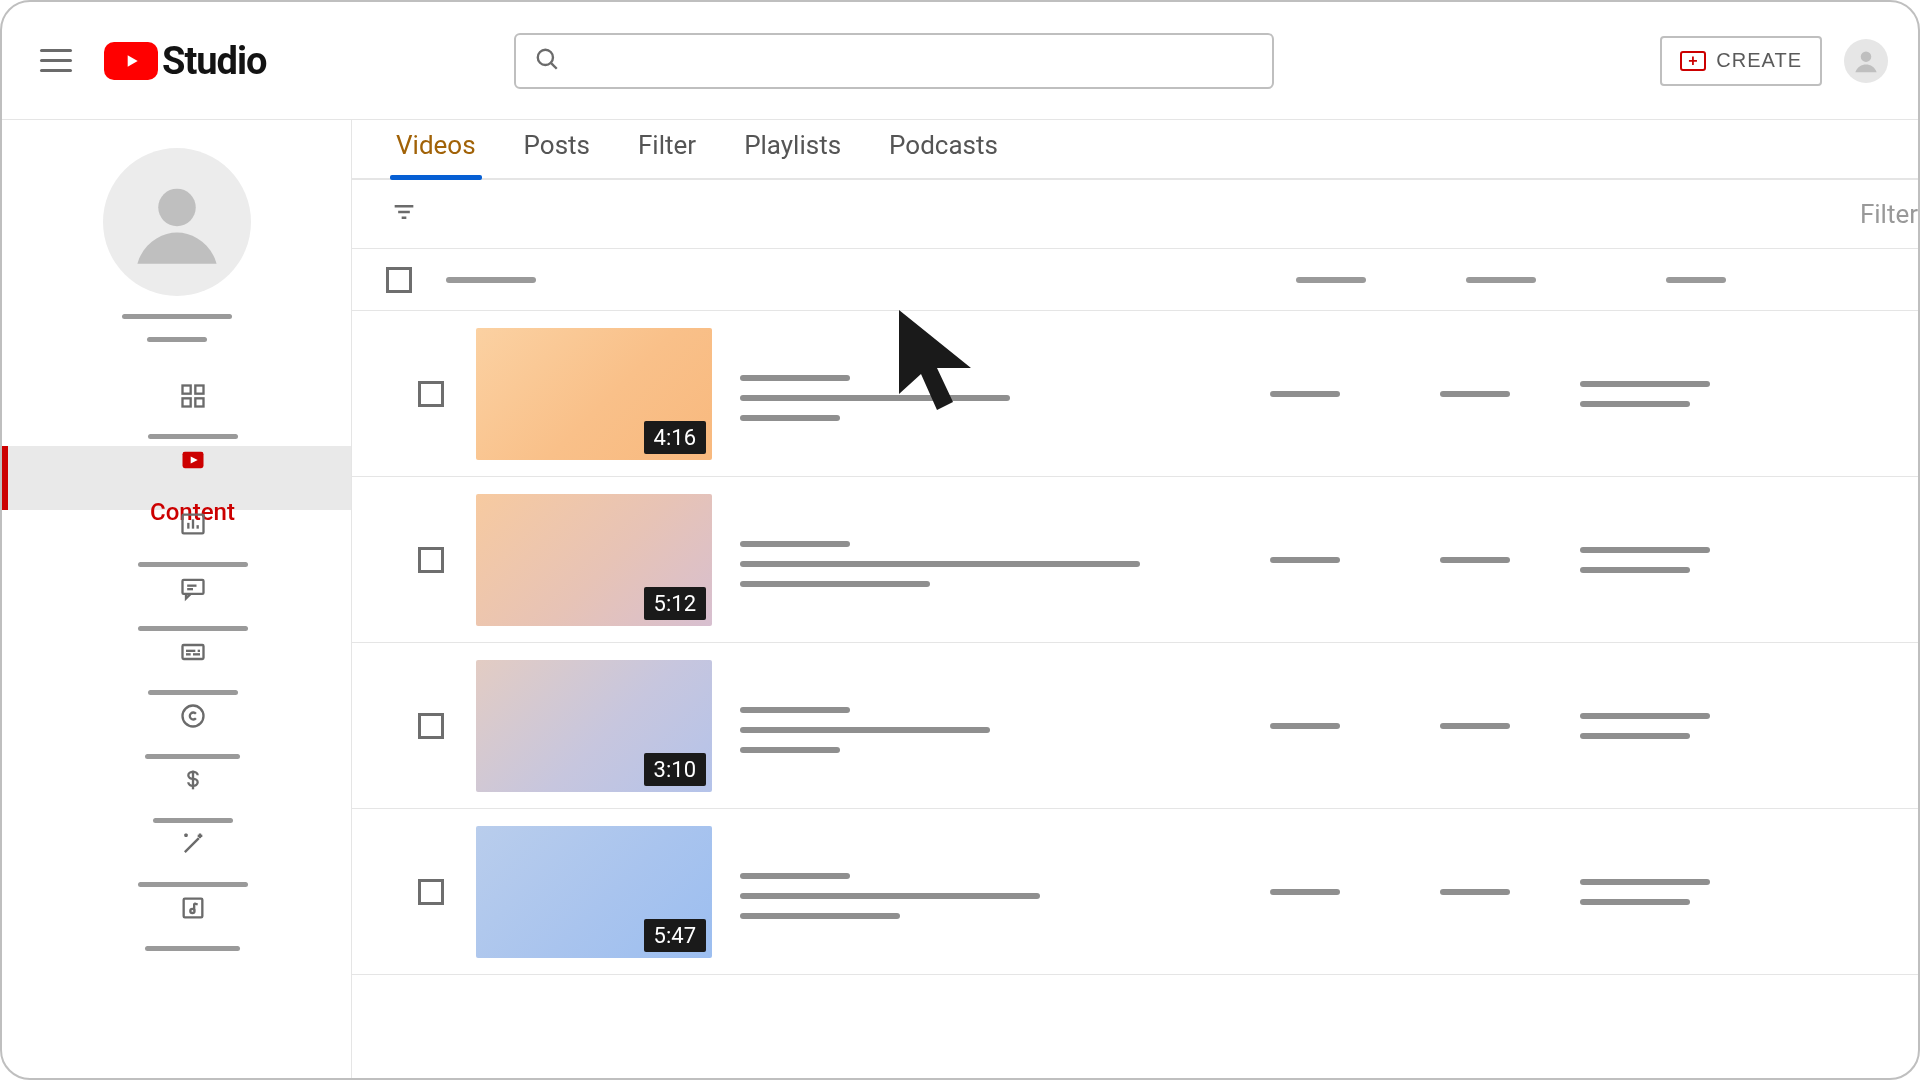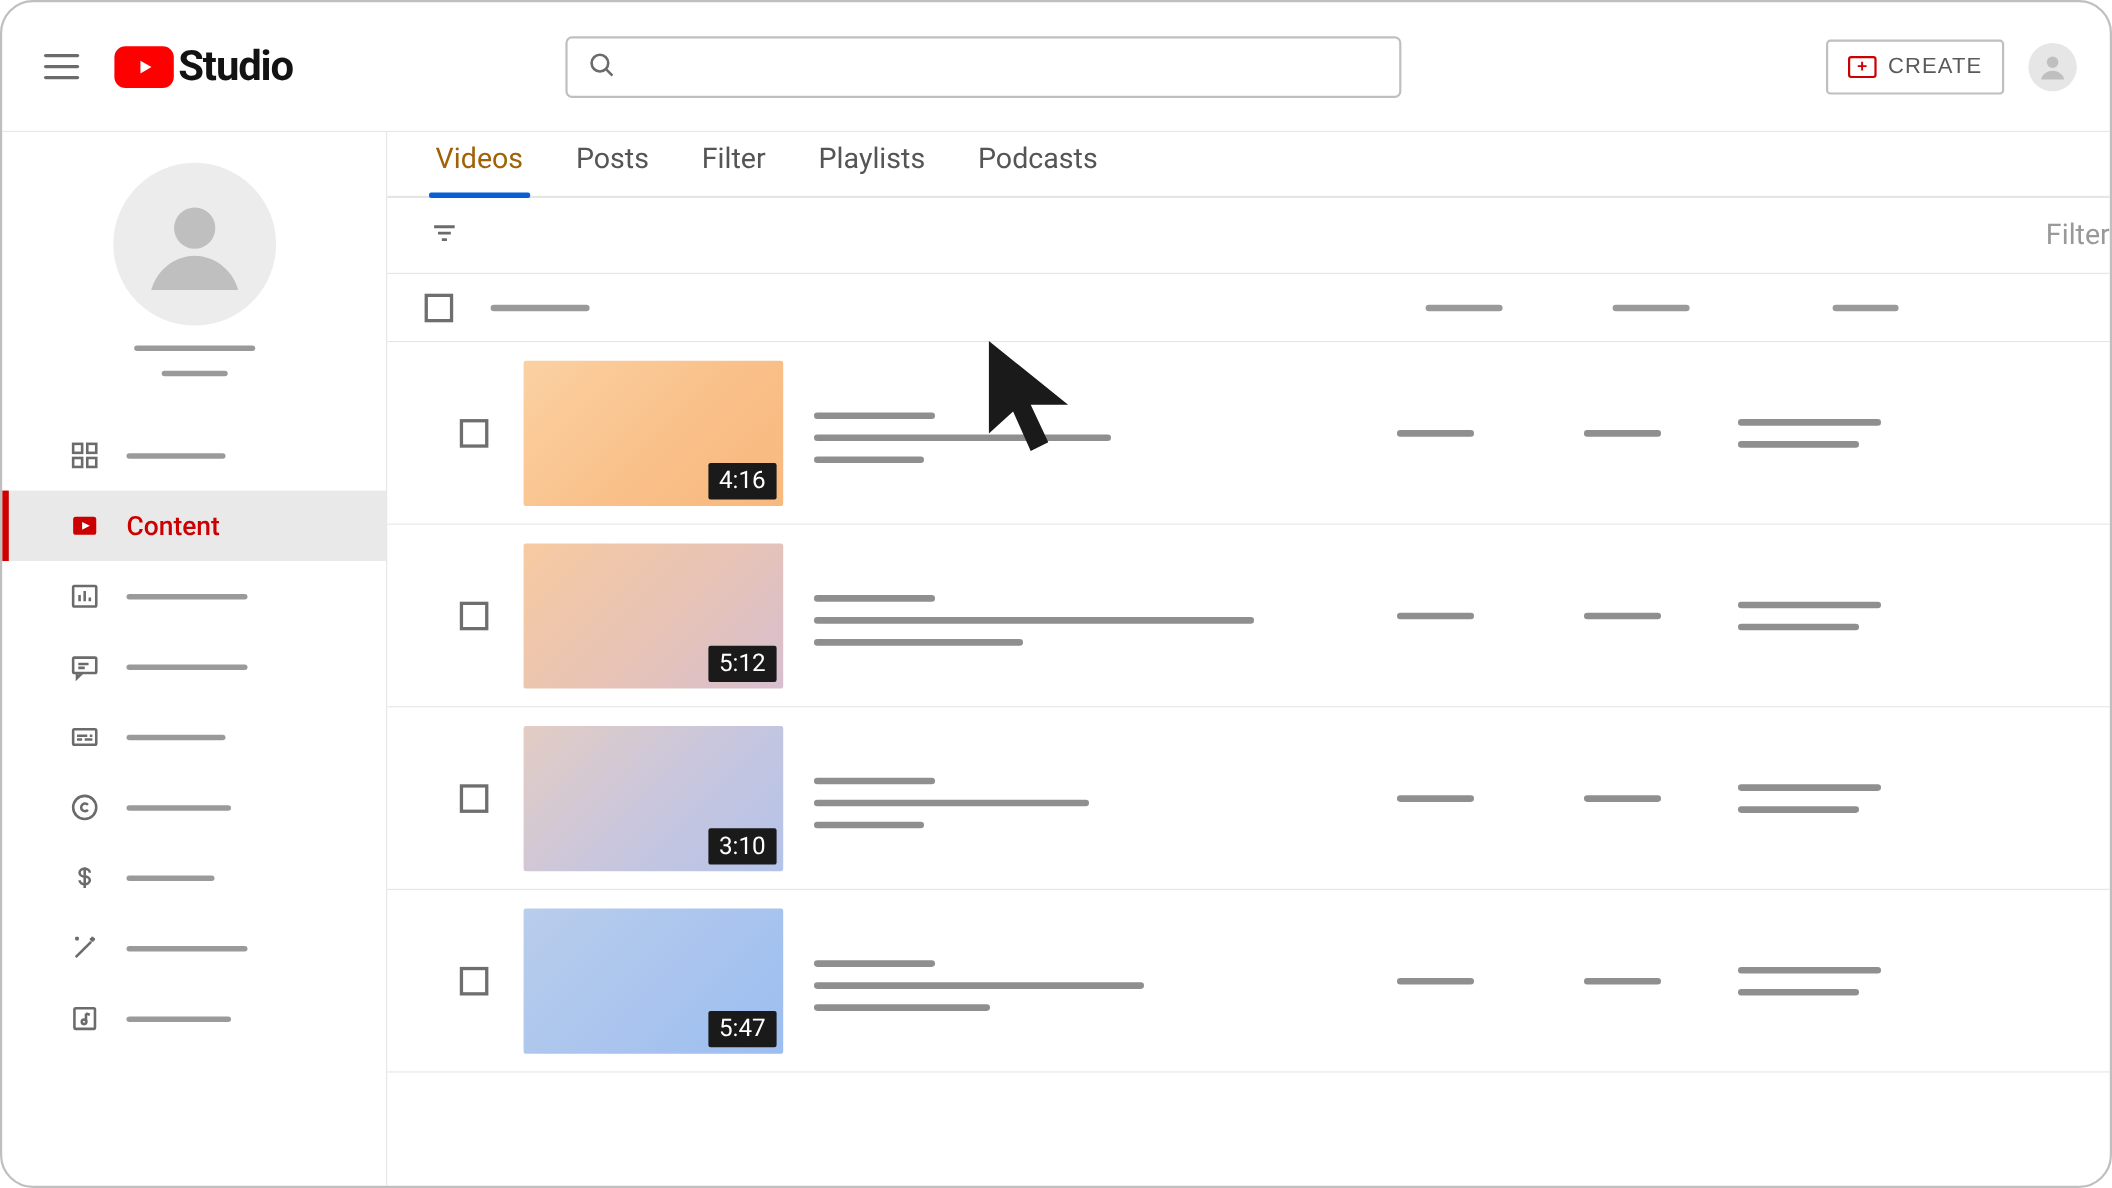--- a/index.html
+++ b/index.html
@@ -103,22 +103,23 @@
   .channel-avatar svg { width: 100px; height: 100px; fill: #bfbfbf; }
   .placeholder-bar {
     background: #9a9a9a; border-radius: 3px; height: 5px;
   }
   .channel-name-ph { width: 110px; }
   .channel-sub-ph  { width: 60px; }
 
   .nav { display: flex; flex-direction: column; }
   .nav-item {
     height: 64px; display: flex; align-items: center; gap: 24px;
-    padding-left: 61px; cursor: pointer; color: #4a4a4a;
+    padding-left: 32px; cursor: pointer; color: #4a4a4a;
     position: relative;
+    flex-direction: column;
   }
   .nav-item.active {
     background: #e9e9e9; color: #cc0000;
   }
   .nav-item.active::before {
     content: ""; position: absolute; left: 0; top: 0; bottom: 0; width: 6px; background: #cc0000;
   }
   .nav-icon { width: 28px; height: 28px; display: flex; align-items: center; justify-content: center; }
   .nav-icon svg { width: 28px; height: 28px; }
   .nav-label { font-size: 24px; font-weight: 500; }

